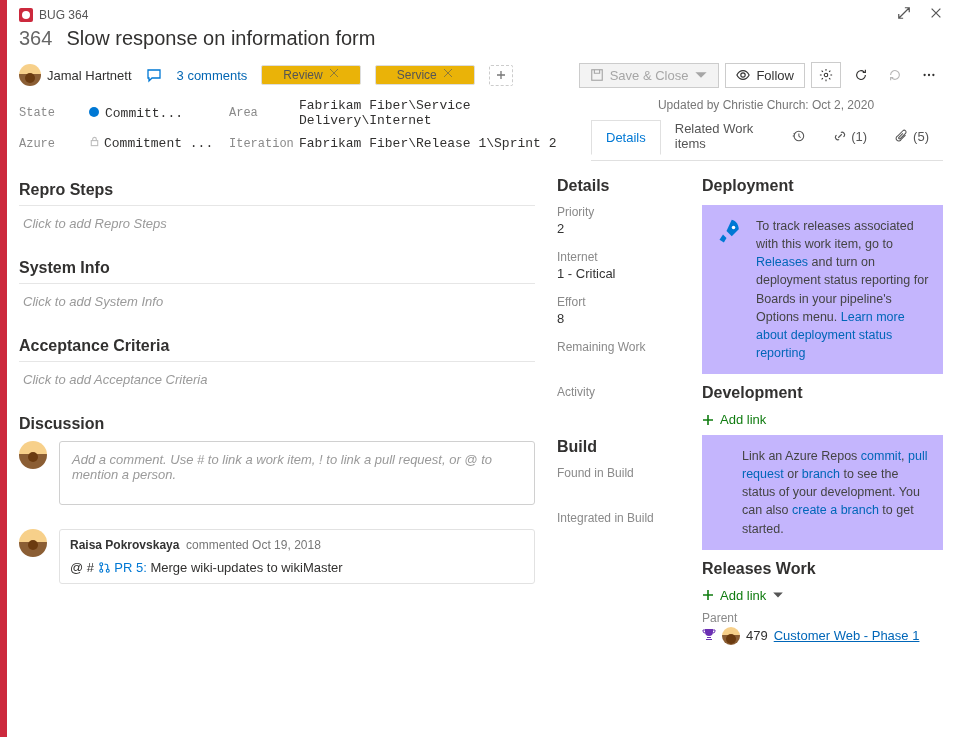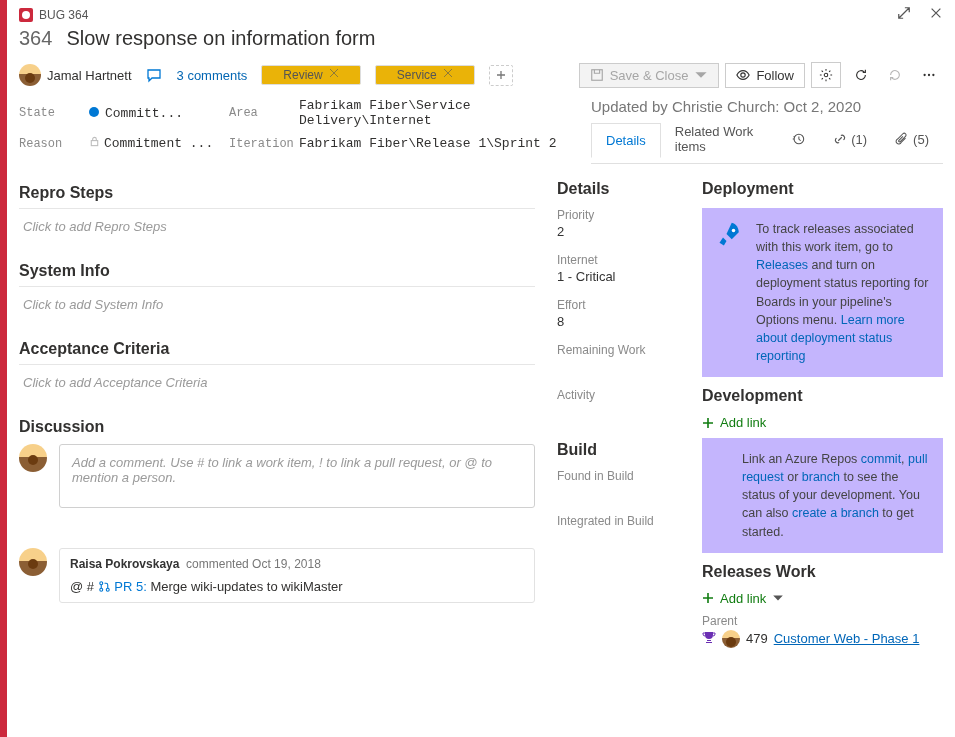--- a/index.html
+++ b/index.html
@@ -37,21 +37,21 @@
   .iconbtn.noborder { border: none; }
   .iconbtn.faded svg { opacity:.35; }
   .metabtns { display:flex; align-items:center; gap:6px; }
 
   
   .fieldsrow { display: flex; padding: 0 12px 6px 12px; gap: 28px; align-items: flex-start; }
   .fieldsleft { display: grid; grid-template-columns: 60px 130px 60px 280px; row-gap: 8px; column-gap: 10px; font-size: 13px; align-items:center; }
   .lbl { color: #8a8a8a; font-size: 12px; }
   .statedot { width: 10px; height: 10px; border-radius: 50%; background: #0078d4; display:inline-block; margin-right:6px; }
   .lockicon { opacity:.55; margin-right:4px; }
-  .updated { flex: 1; text-align: left; color: #777; font-size: 15px; padding-right:14px; }
+  .updated { flex: 1; text-align: center; color: #777; font-size: 12px; padding-right:14px; }
 
   
   .tabs-right { display: flex; align-items: center; border-bottom: 1px solid #e0e0e0; margin: 0 12px 0 0; }
   .tabs-right .tab { padding: 9px 14px; font-size: 13px; color: #555; cursor: pointer; }
   .tabs-right .tab.active { color: #0078d4; border: 1px solid #e0e0e0; border-bottom-color: #fff; position:relative; top:1px; background:#fff; }
   .tabs-right .tabicon { padding: 9px 14px; color:#555; display:flex; align-items:center; gap:4px; font-size:13px; }
   .rightcluster { margin-left:auto; display:flex; }
 
   
   .content { display: flex; padding: 0; }
@@ -200,21 +200,21 @@
 
   <div class="split">
     <div class="split-left">
       <div class="fieldsrow">
         <div class="fieldsleft">
           <span class="lbl">State</span>
           <span><span class="statedot"></span><span>Committ...</span></span>
           <span class="lbl">Area</span>
           <span>Fabrikam Fiber\Service Delivery\Internet</span>
 
-          <span class="lbl">Reason</span>
+          <span class="lbl">Azure</span>
           <span>
             <svg class="lockicon" viewBox="0 0 12 12" width="11" height="11" fill="none" stroke="#888" stroke-width="1.2">
                 <rect x="2.5" y="5" width="7" height="5.5"></rect>
                 <path d="M4 5V3.5a2 2 0 014 0V5"></path>
               </svg><span>Commitment ...</span>
           </span>
           <span class="lbl">Iteration</span>
           <span>Fabrikam Fiber\Release 1\Sprint 2</span>
         </div>
       </div>
@@ -263,21 +263,21 @@
       <div class="sect">Acceptance Criteria</div>
       <div class="hr"></div>
       <div class="placeholder">Click to add Acceptance Criteria</div>
 
       <div class="sect">Discussion</div>
       <div class="disc-row">
         <span class="avatar"></span>
         <div class="discussionbox">Add a comment. Use # to link a work item, ! to link a pull request, or @ to mention a person.</div>
       </div>
 
-      <div class="disc-row" style="margin-top:40px;">
+      <div class="disc-row" style="margin-top:24px;">
         <span class="avatar"></span>
         <div class="commentcard">
           <div class="commentmeta">
             <b>Raisa Pokrovskaya</b>&nbsp;
             <span>commented Oct 19, 2018</span>
           </div>
           <div>
             <span>@ #</span>
             <span class="prchip">
               <svg viewBox="0 0 16 16" fill="none" stroke="#0078d4" stroke-width="1.4">

